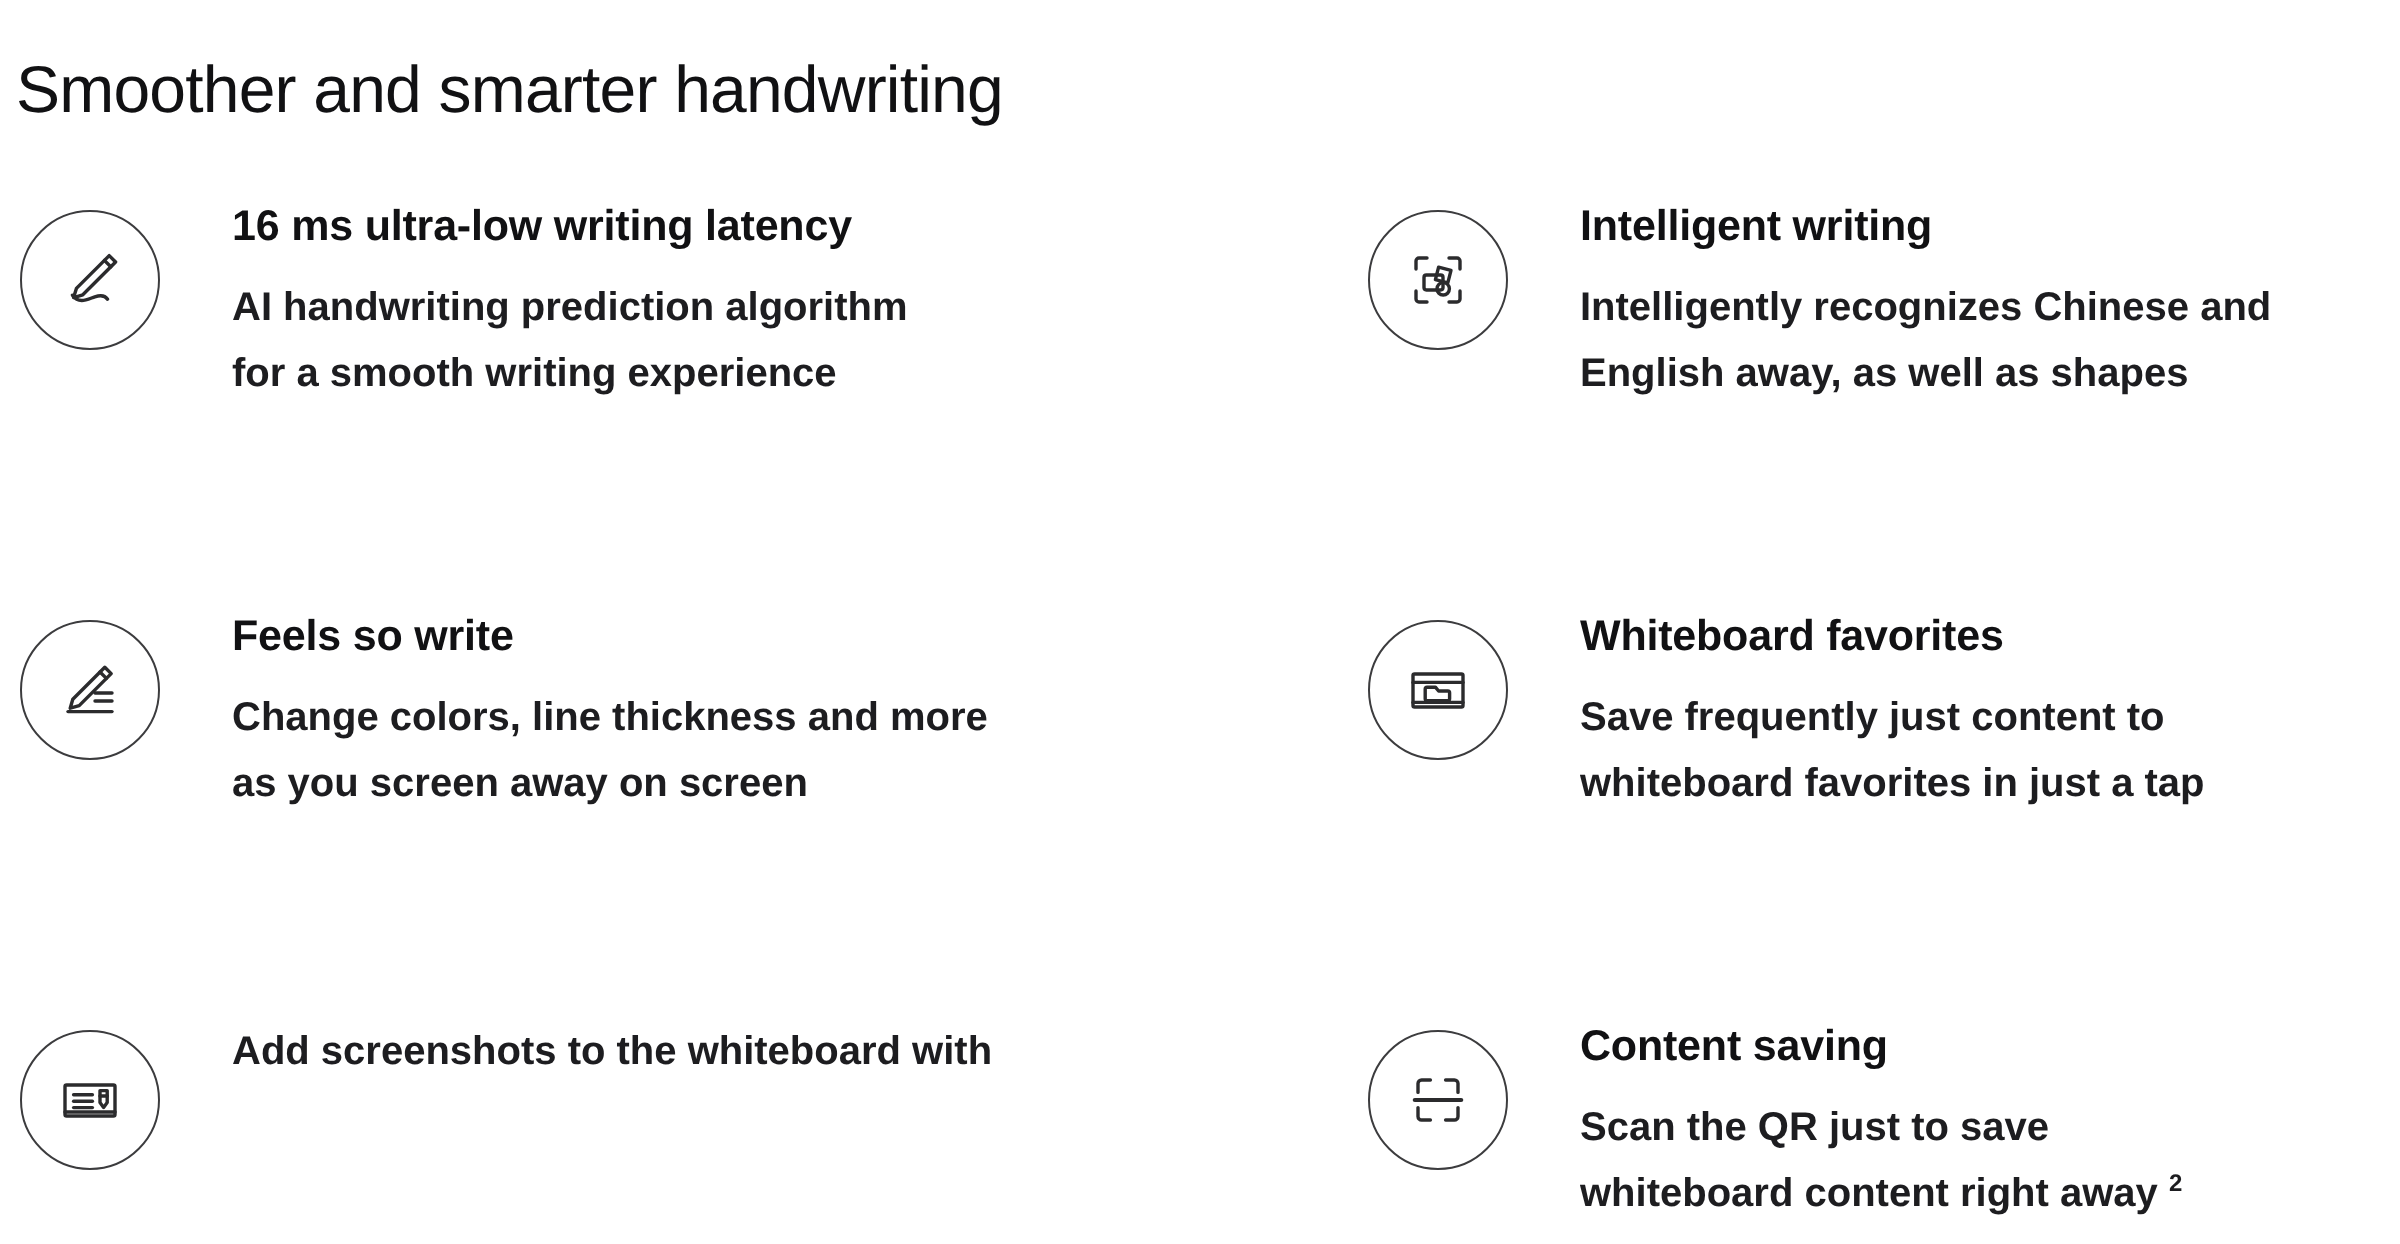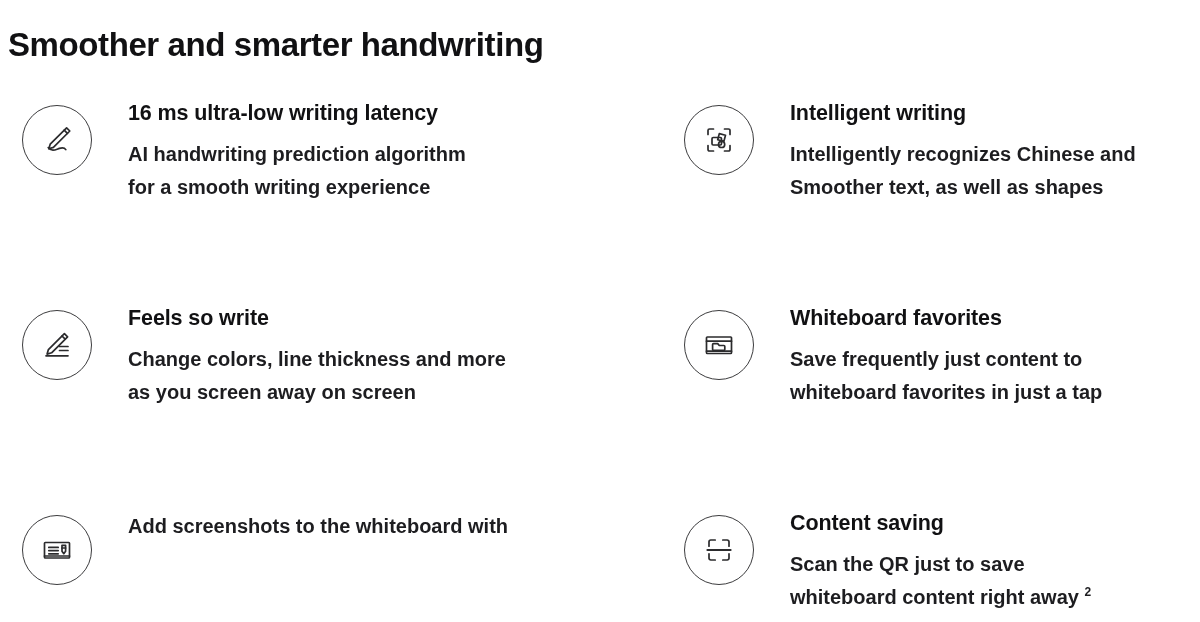--- a/index.html
+++ b/index.html
@@ -18,40 +18,40 @@
   .page {
     position: relative;
     width: 1200px;
     height: 622px;
   }
   .page-title {
     position: absolute;
     left: 8px;
     top: 4px;
     font-size: 33px;
-    font-weight: bold;
+    font-weight: normal;
     letter-spacing: -0.4px;
     color: #111113;
     white-space: nowrap;
   }
   .features-grid {
     position: absolute;
     left: 0;
     top: 80px;
     width: 1200px;
     display: grid;
     grid-template-columns: 675px 525px;
     grid-template-rows: 205px 205px 140px;
   }
   .feature {
     display: flex;
     align-items: flex-start;
     padding-top: 20px;
   }
-  .feature.col-left  { padding-left: 22px; }
+  .feature.col-left  { padding-left: 10px; }
   .feature.col-right { padding-left: 9px; }
   .icon-circle {
     flex: 0 0 auto;
     width: 68px;
     height: 68px;
     border: 1.6px solid #3c3c3e;
     border-radius: 50%;
     display: flex;
     align-items: center;
     justify-content: center;
@@ -117,21 +117,21 @@
           <path d="M31 25.5 V29.5 a1.5 1.5 0 0 1 -1.5 1.5 H25.5"></path>
           <path d="M14.5 31 H10.5 a1.5 1.5 0 0 1 -1.5 -1.5 V25.5"></path>
           <rect x="13" y="17.5" width="9.5" height="7.5" rx="1.2"></rect>
           <path d="M20.3 13.6 l6.2 1.6 -1.6 6.2 -6.2 -1.6 z"></path>
           <circle cx="22.6" cy="24.4" r="3.1"></circle>
         </svg>
       </div>
       <div class="feature-text">
         <div class="feature-title">Intelligent writing</div>
         <p class="feature-desc">Intelligently recognizes Chinese and</p>
-        <p class="feature-desc">Smoother text, as well as shapes</p>
+        <p class="feature-desc">English away, as well as shapes</p>
       </div>
     </div>
 
     <div class="feature col-left">
       <div class="icon-circle">
         <svg width="40" height="40" viewBox="0 0 40 40" fill="none" stroke="#2b2b2d" stroke-width="1.7" stroke-linecap="round" stroke-linejoin="round">
           <path d="M27.4 8.6 l3.2 3.2 -16.0 16.0 -4.5 1.3 1.3 -4.5 z"></path>
           <path d="M25.0 11.0 l3.2 3.2"></path>
           <path d="M22.5 21.5 H31"></path>
           <path d="M22.5 25.5 H31"></path>

